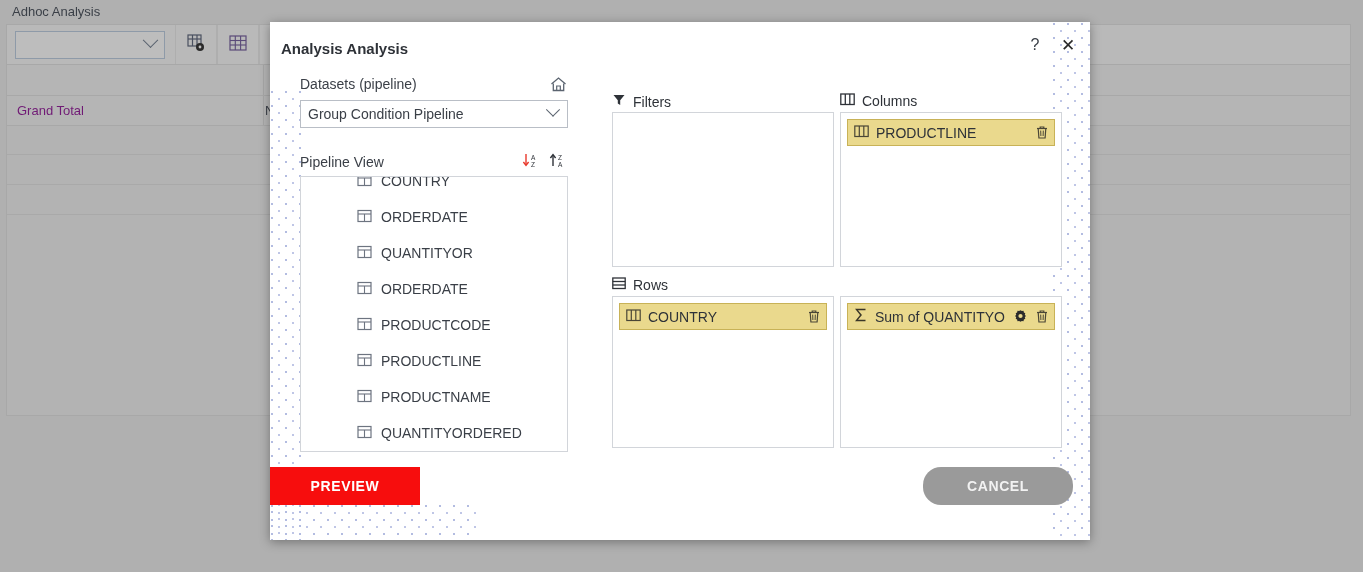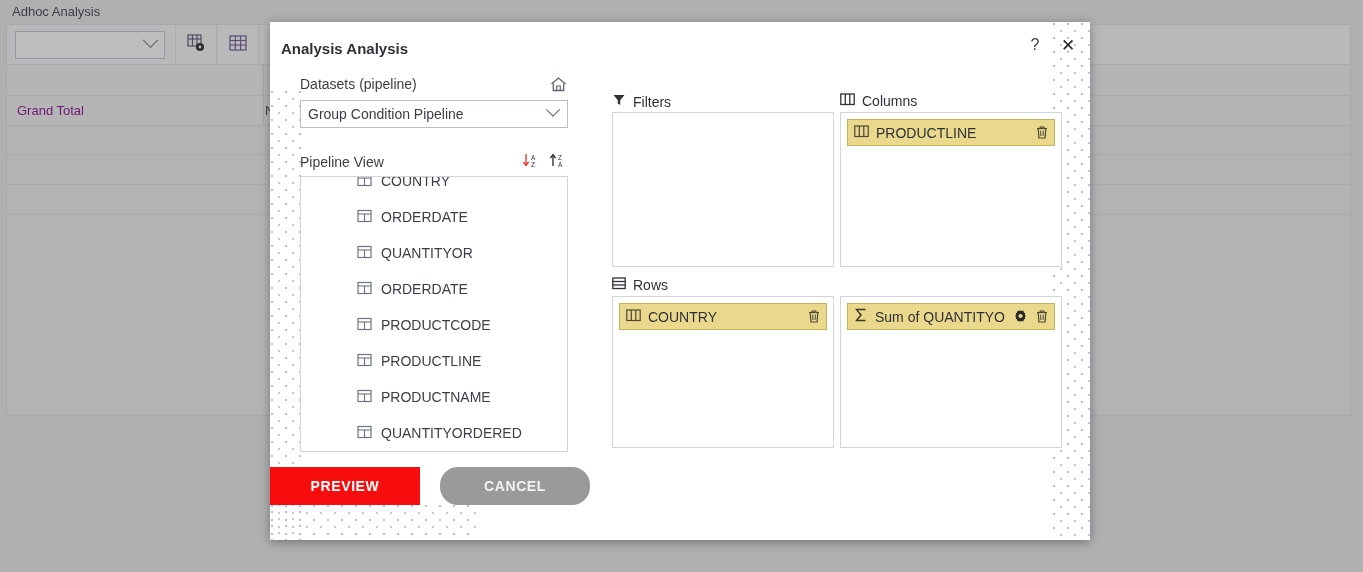--- a/index.html
+++ b/index.html
@@ -246,21 +246,21 @@
     flex: 1 1 auto;
     white-space: nowrap;
     overflow: hidden;
   }
   .chip .chip-act { flex: 0 0 auto; display: flex; align-items: center; }
 
   
   #footer {
     position: absolute;
     left: 0; right: 17px; top: 445px;
-    display: flex; justify-content: flex-start; gap: 20px;
+    display: flex; justify-content: space-between; gap: 20px;
   }
   .btn {
     width: 150px; height: 38px;
     border: none;
     color: #fff;
     font-size: 14px;
     font-weight: bold;
     letter-spacing: 0.6px;
     cursor: pointer;
     font-family: "Liberation Sans", sans-serif;

